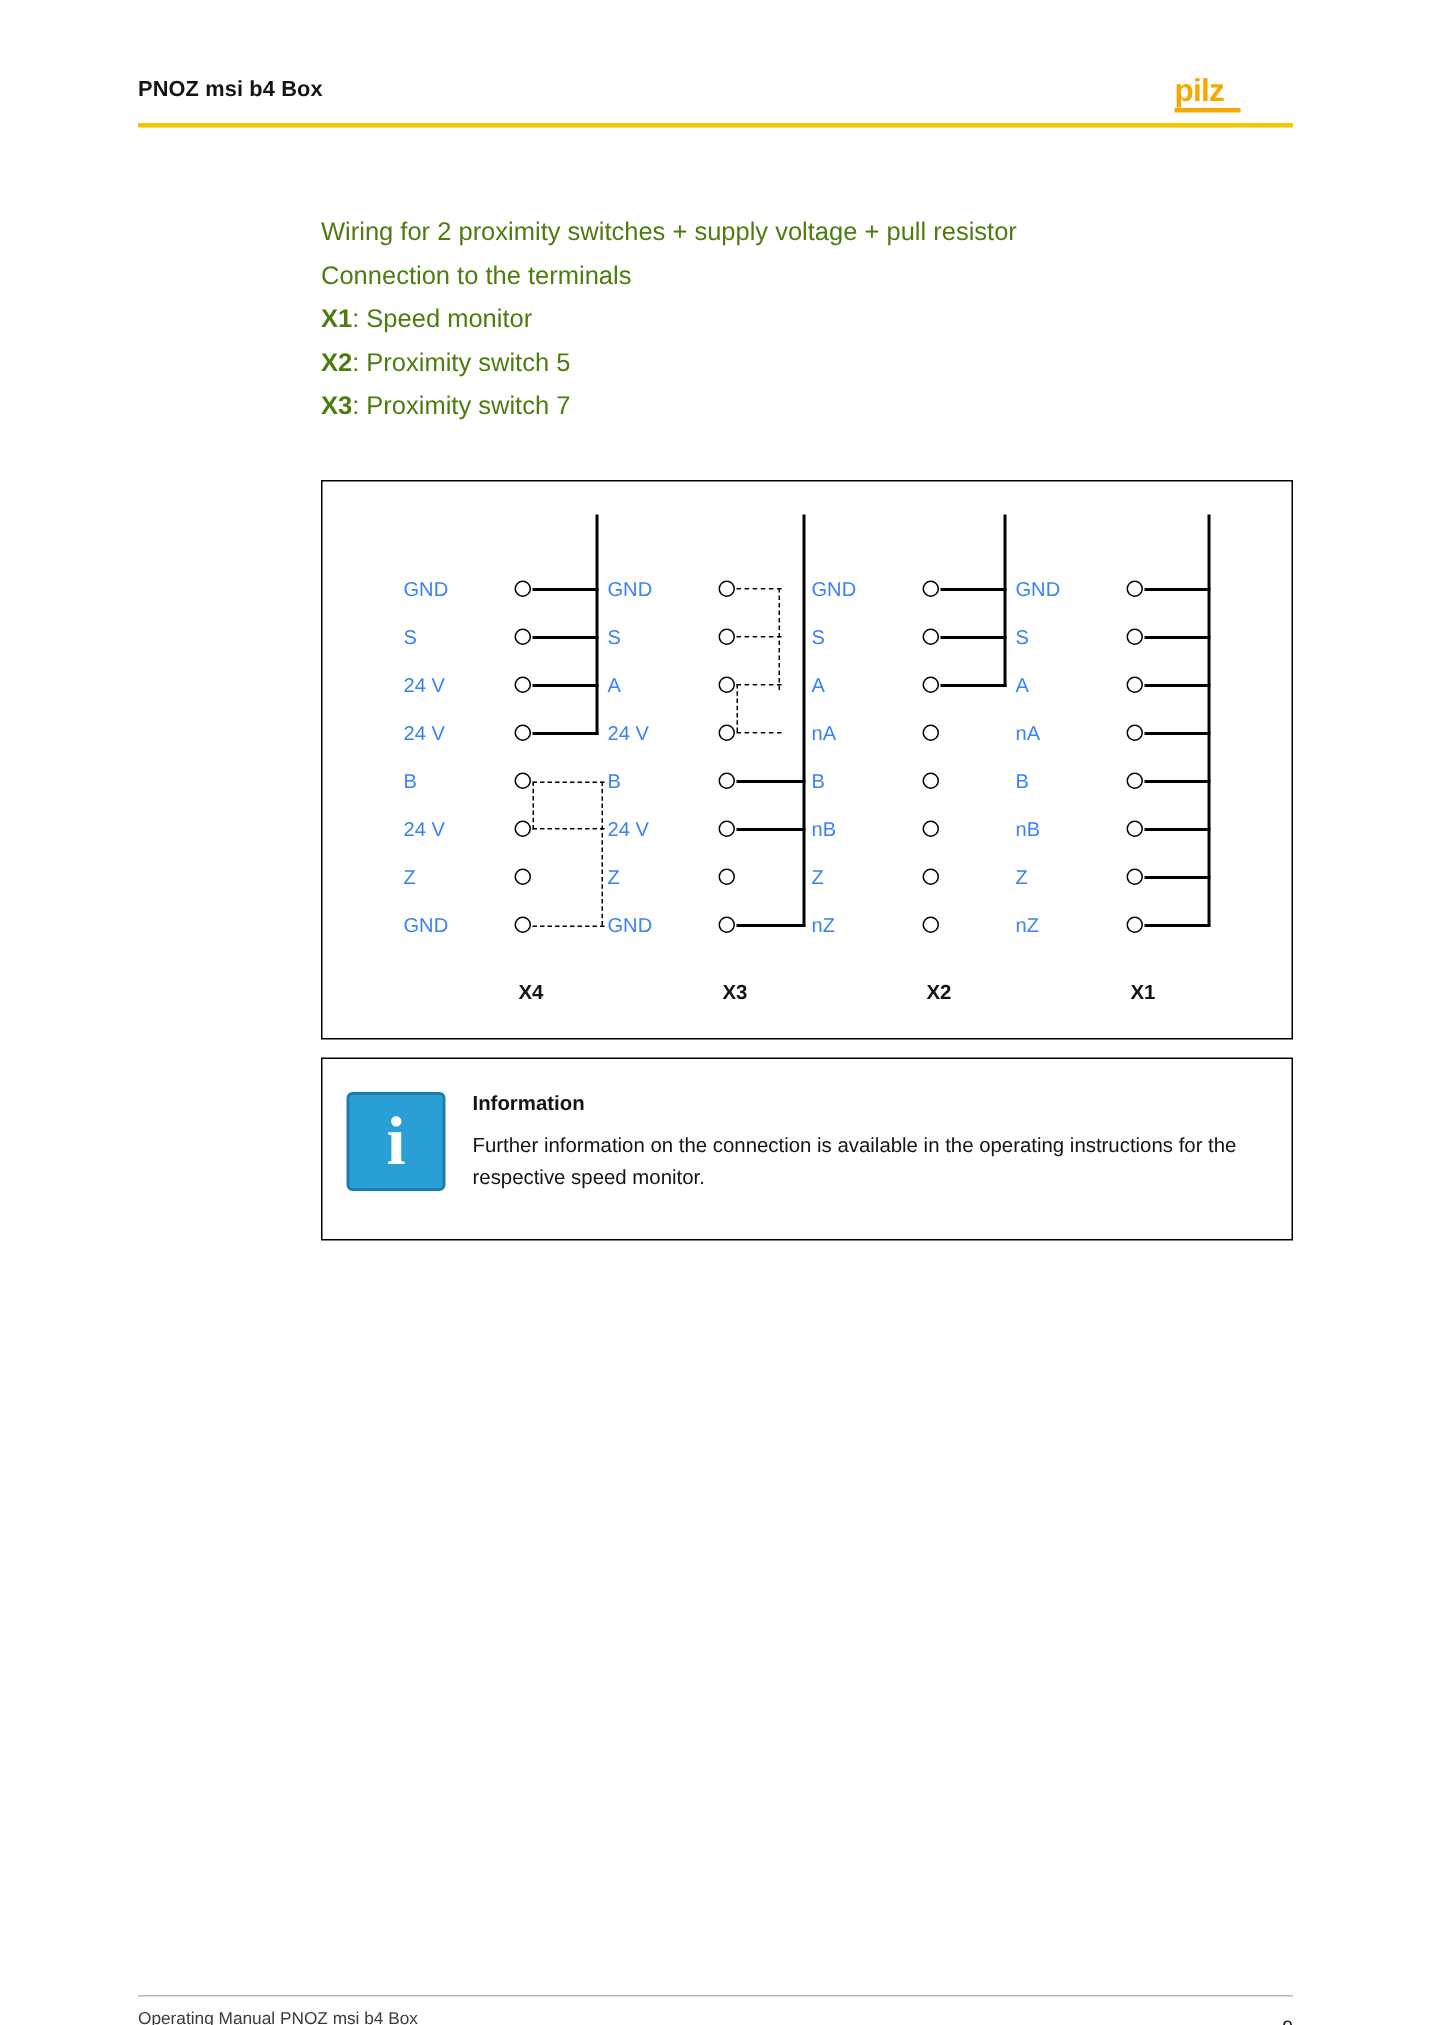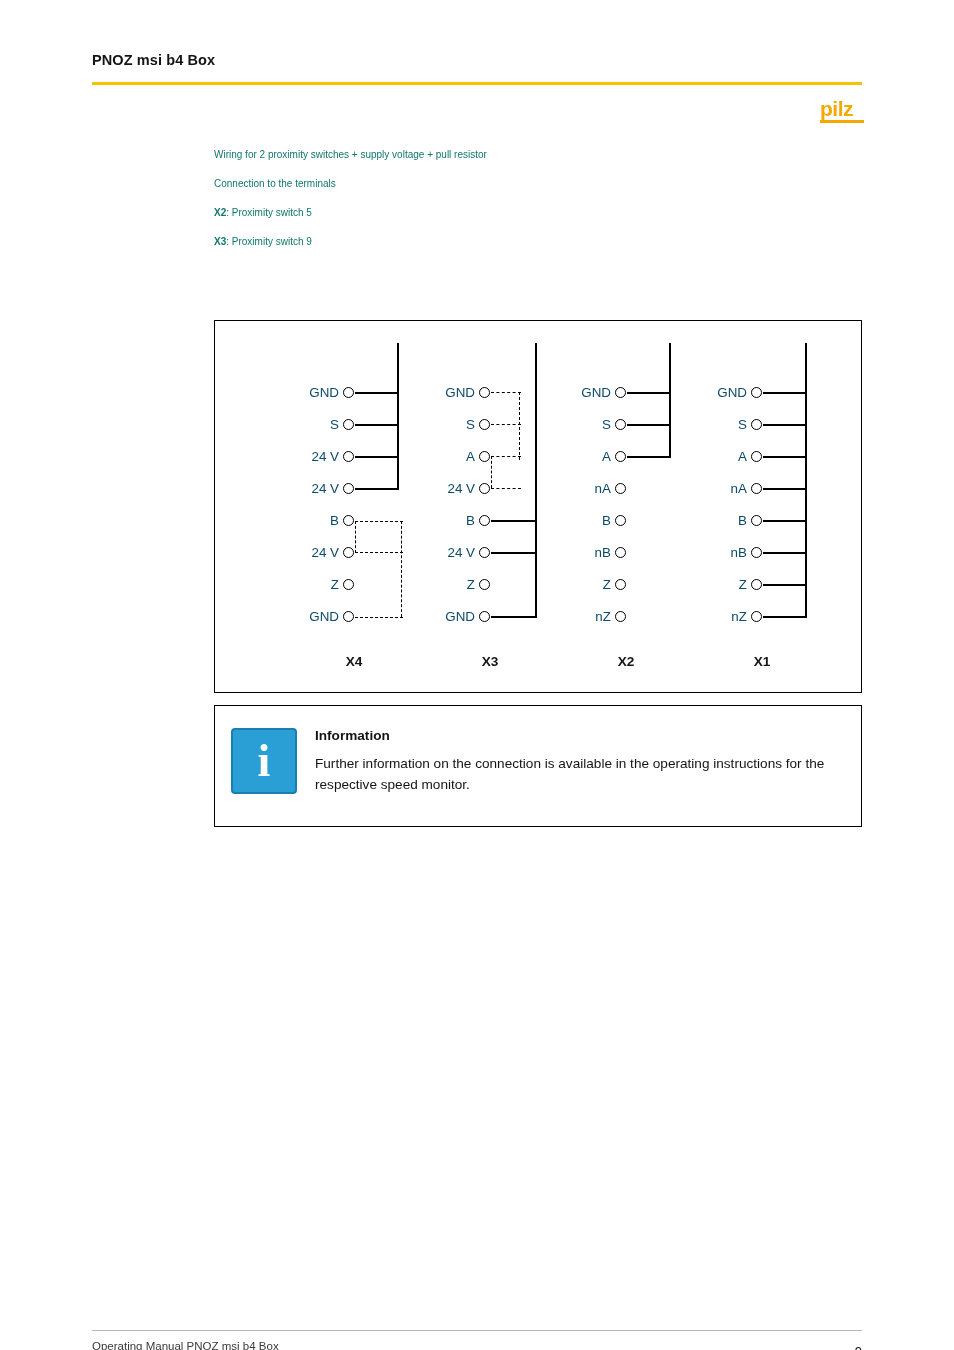--- a/index.html
+++ b/index.html
@@ -36,25 +36,24 @@
   .header-rule {
     position: absolute;
     left: 92px;
     top: 82px;
     width: 770px;
     height: 3px;
     background: #f5c400;
   }
   .brand-logo {
     position: absolute;
-    left: 820px;
+    left: 783px;
     top: 50px;
     width: 44px;
     height: 26px;
-    margin-top: 48px;
   }
   .brand-logo .brand-text {
     position: absolute;
     left: 0;
     top: 0;
     font-size: 21px;
     font-weight: bold;
     letter-spacing: -0.5px;
     color: #f5a800;
     line-height: 21px;
@@ -70,23 +69,23 @@
 
   
   .intro {
     position: absolute;
     left: 214px;
     top: 145px;
     width: 650px;
   }
   .intro p {
     margin: 0 0 10px 0;
-    font-size: 10px;
+    font-size: 17px;
     line-height: 19px;
-    color: #0f766e;
+    color: #4d7c0f;
   }
   .intro p .bold { font-weight: bold; }
 
   
   .diagram-box {
     position: absolute;
     left: 214px;
     top: 320px;
     width: 648px;
     height: 373px;
@@ -114,24 +113,23 @@
     position: absolute;
     left: 0;
     width: 150px;
     height: 32px;
   }
   .term-label {
     position: absolute;
     right: 84px;
     top: 0;
     width: 70px;
-    text-align: right;
     font-size: 13.4px;
     line-height: 16px;
-    color: #0c4a6e;
+    color: #3b82f6;
   }
   .term-dot {
     position: absolute;
     left: 70px;
     top: 2px;
     width: 11px;
     height: 11px;
     border: 1.6px solid #000;
     border-radius: 50%;
     box-sizing: border-box;
@@ -268,22 +266,23 @@
   <div class="header-rule"></div>
   <div class="brand-logo">
     <div class="brand-text">pilz</div>
     <div class="brand-bar"></div>
   </div>
 </div>
 
 <div class="intro">
   <p><span>Wiring for 2 proximity switches + supply voltage + pull resistor</span></p>
   <p><span>Connection to the terminals</span></p>
+  <p><span class="bold">X1</span><span>: Speed monitor</span></p>
   <p><span class="bold">X2</span><span>: Proximity switch 5</span></p>
-  <p><span class="bold">X3</span><span>: Proximity switch 9</span></p>
+  <p><span class="bold">X3</span><span>: Proximity switch 7</span></p>
 </div>
 
 <div class="diagram-box">
   <div class="diagram-inner">
 
     <div class="col col-x4">
       <div class="term-row" style="top:44px">
         <div class="term-label">GND</div>
         <div class="term-dot"></div>
         <div class="lead" style="width:44px"></div>

